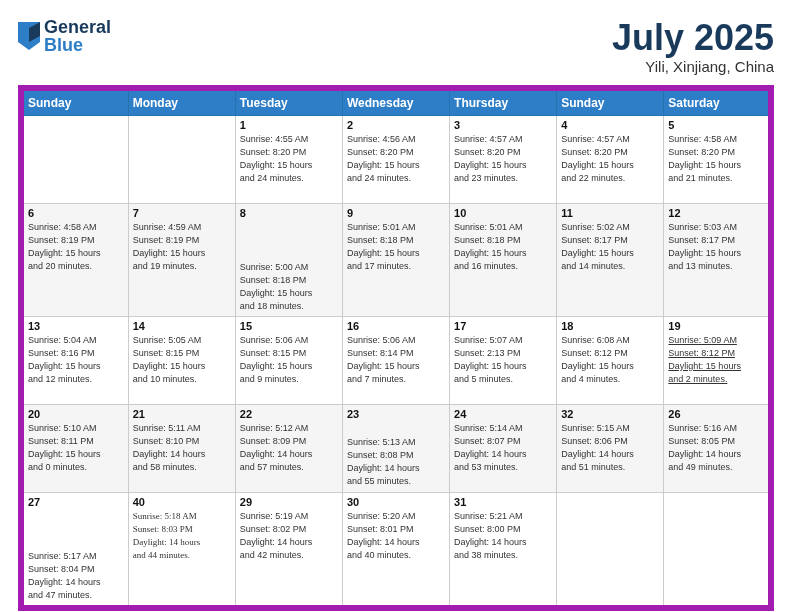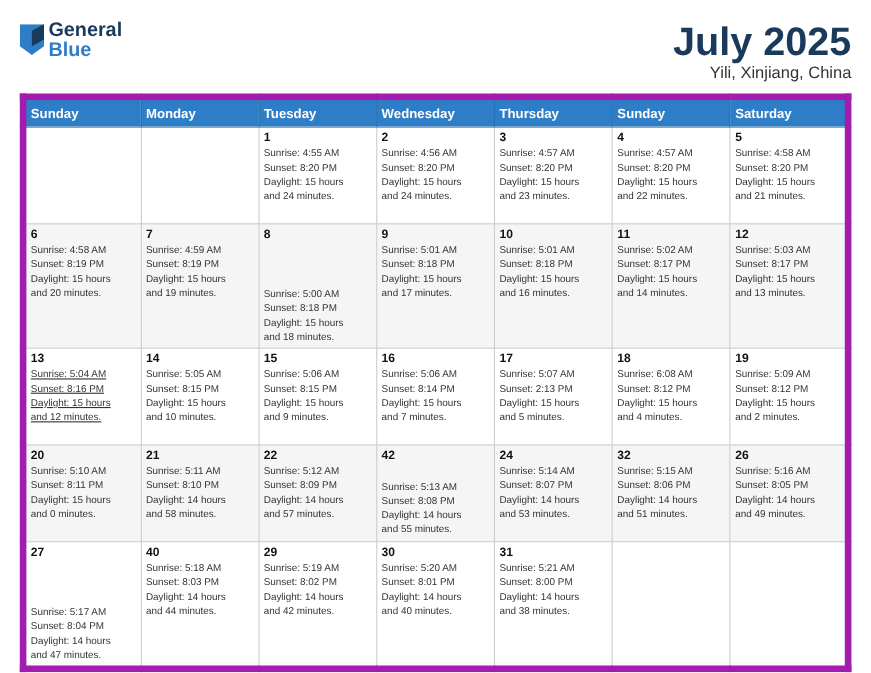--- a/index.html
+++ b/index.html
@@ -224,21 +224,21 @@
             <span class="day-num">12</span>
             <div class="cell-content" style="white-space: pre-line;">Sunrise: 5:03 AM
 Sunset: 8:17 PM
 Daylight: 15 hours
 and 13 minutes.</div>
           </td>
         </tr>
         <tr>
           <td>
             <span class="day-num">13</span>
-            <div class="cell-content" style="white-space: pre-line; text-decoration: underline;">Sunrise: 5:04 AM
+            <div class="cell-content" style="white-space: pre-line;">Sunrise: 5:04 AM
 Sunset: 8:16 PM
 Daylight: 15 hours
 and 12 minutes.</div>
           </td>
           <td>
             <span class="day-num">14</span>
             <div class="cell-content" style="white-space: pre-line;">Sunrise: 5:05 AM
 Sunset: 8:15 PM
 Daylight: 15 hours
 and 10 minutes.</div>
@@ -266,21 +266,21 @@
           </td>
           <td>
             <span class="day-num">18</span>
             <div class="cell-content" style="white-space: pre-line;">Sunrise: 6:08 AM
 Sunset: 8:12 PM
 Daylight: 15 hours
 and 4 minutes.</div>
           </td>
           <td>
             <span class="day-num">19</span>
-            <div class="cell-content" style="white-space: pre-line;">Sunrise: 5:09 AM
+            <div class="cell-content" style="white-space: pre-line; text-decoration: underline;">Sunrise: 5:09 AM
 Sunset: 8:12 PM
 Daylight: 15 hours
 and 2 minutes.</div>
           </td>
         </tr>
         <tr>
           <td>
             <span class="day-num">20</span>
             <div class="cell-content" style="white-space: pre-line;">Sunrise: 5:10 AM
 Sunset: 8:11 PM
@@ -295,21 +295,21 @@
 and 58 minutes.</div>
           </td>
           <td>
             <span class="day-num">22</span>
             <div class="cell-content" style="white-space: pre-line;">Sunrise: 5:12 AM
 Sunset: 8:09 PM
 Daylight: 14 hours
 and 57 minutes.</div>
           </td>
           <td>
-            <span class="day-num">42</span>
+            <span class="day-num">23</span>
             <div class="cell-content" style="white-space: pre-line; margin-top: 16px;">Sunrise: 5:13 AM
 Sunset: 8:08 PM
 Daylight: 14 hours
 and 55 minutes.</div>
           </td>
           <td>
             <span class="day-num">24</span>
             <div class="cell-content" style="white-space: pre-line;">Sunrise: 5:14 AM
 Sunset: 8:07 PM
 Daylight: 14 hours
@@ -333,21 +333,21 @@
         <tr>
           <td>
             <span class="day-num">27</span>
             <div class="cell-content" style="white-space: pre-line; margin-top: 42px;">Sunrise: 5:17 AM
 Sunset: 8:04 PM
 Daylight: 14 hours
 and 47 minutes.</div>
           </td>
           <td>
             <span class="day-num">40</span>
-            <div class="cell-content" style="white-space: pre-line;">Sunrise: 5:18 AM
+            <div class="cell-content" style="white-space: pre-line; font-family: Liberation Serif, serif;">Sunrise: 5:18 AM
 Sunset: 8:03 PM
 Daylight: 14 hours
 and 44 minutes.</div>
           </td>
           <td>
             <span class="day-num">29</span>
             <div class="cell-content" style="white-space: pre-line;">Sunrise: 5:19 AM
 Sunset: 8:02 PM
 Daylight: 14 hours
 and 42 minutes.</div>

